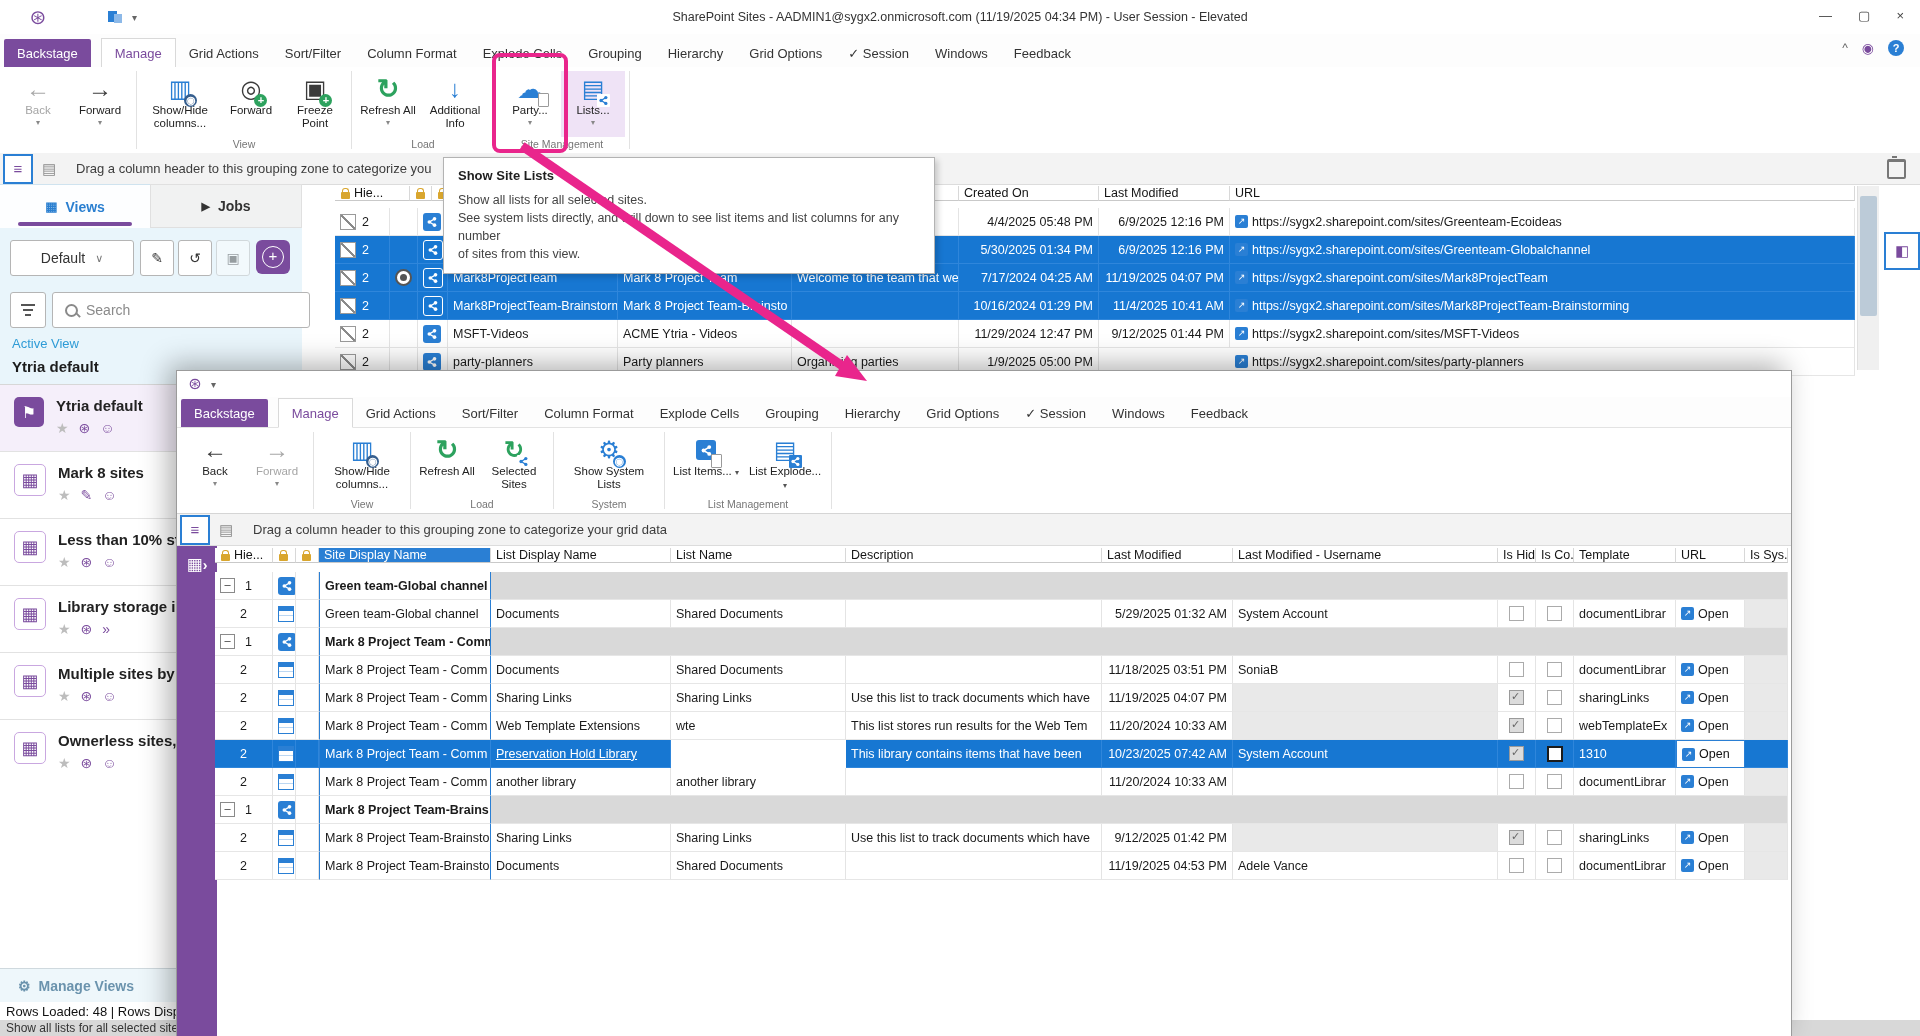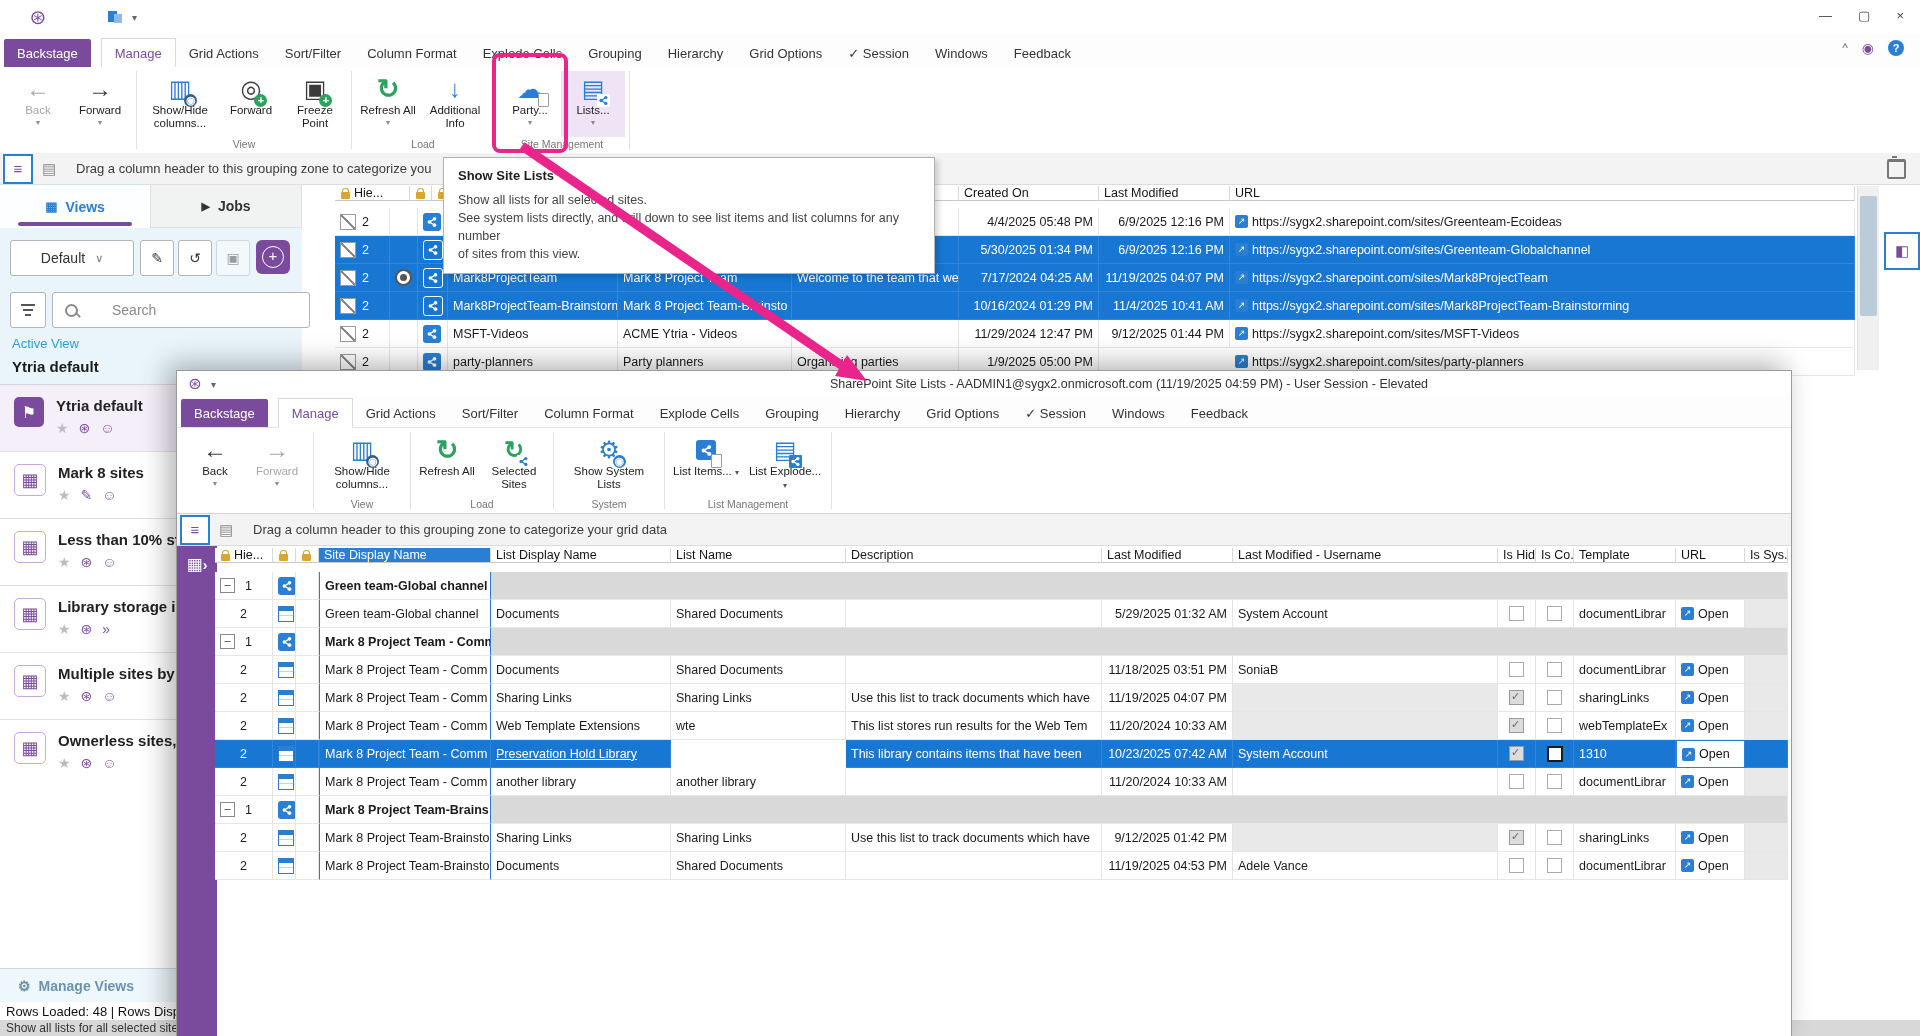--- a/index.html
+++ b/index.html
@@ -120,20 +120,21 @@
 
 <div id="canvas">
 
   <div class="abs titlebar" style="left:0;top:0;width:1920px;">
     <span class="ylogo" style="margin-left:28px;">⊛</span>
     <svg width="18" height="18" style="margin-left:58px;">
         <rect x="2" y="3" width="9" height="11" fill="#2a7fd4"></rect>
         <rect x="8" y="6" width="8" height="9" fill="#8db9e8"></rect>
       </svg>
     <span class="qacaret">▾</span>
+    <div class="win-title">SharePoint Sites - AADMIN1@sygx2.onmicrosoft.com (11/19/2025 04:34 PM) - User Session - Elevated</div>
     <div class="winctl">
       <span>—</span>
       <span>▢</span>
       <span>×</span>
     </div>
   </div>
 
   <div class="abs tabrow" style="left:0;top:34px;width:1920px;" id="bg-tabs">
       <div class="rtab backstage">Backstage</div>
       <div class="rtab active">Manage</div>
@@ -450,21 +451,21 @@
     <div class="abs plusbtn" style="left:256px;top:12px;width:34px;height:34px;">
         <span>+</span>
       </div>
     <div class="abs pillbox" style="left:10px;top:64px;width:34px;height:34px;">
       <span class="funnel">
           <i style="width:14px;"></i>
           <i style="width:10px;"></i>
           <i style="width:6px;"></i>
         </span>
       </div>
-    <div class="abs pillbox" style="left:52px;top:64px;width:244px;height:34px;justify-content:flex-start;padding-left:12px;color:#8a8a8a;gap:26px;">
+    <div class="abs pillbox" style="left:52px;top:64px;width:244px;height:34px;justify-content:flex-start;padding-left:12px;color:#8a8a8a;">
       <span class="mag"></span>
         <span>Search</span>
       </div>
     <div class="abs" style="left:12px;top:108px;font-size:13px;color:#2e9bd6;">Active View</div>
     <div class="abs" style="left:12px;top:130px;font-size:15px;font-weight:bold;color:#1c1c1c;">Ytria default</div>
   </div>
   <div class="abs" id="view-list" style="left:0;top:384px;width:302px;border-top:1px solid #d7d7d7;background:#fff;">
       <div class="vitem sel">
         <span class="vi-flag">⚑</span>
         <div>
@@ -544,21 +545,20 @@
     <div class="tt-title">Show Site Lists</div>
     <div class="tt-line">Show all lists for all selected sites.</div>
     <div class="tt-line">See system lists directly, and drill down to see list items and list columns for any number</div>
     <div class="tt-line">of sites from this view.</div>
   </div>
 
   <div class="abs" id="fgwin">
     <div class="abs titlebar" style="left:0;top:0;width:100%;height:26px;">
       <span class="ylogo" style="margin-left:10px;width:16px;height:16px;font-size:16px;line-height:16px;">⊛</span>
       <span class="qacaret">▾</span>
-      <div class="win-title" style="padding-left:290px;">SharePoint Site Lists - AADMIN1@sygx2.onmicrosoft.com (11/19/2025 04:59 PM) - User Session - Elevated</div>
     </div>
     <div class="abs tabrow" style="left:0;top:26px;width:100%;height:31px;box-sizing:border-box;" id="fg-tabs">
         <div class="rtab backstage">Backstage</div>
         <div class="rtab active">Manage</div>
         <div class="rtab">Grid Actions</div>
         <div class="rtab">Sort/Filter</div>
         <div class="rtab">Column Format</div>
         <div class="rtab">Explode Cells</div>
         <div class="rtab">Grouping</div>
         <div class="rtab">Hierarchy</div>

